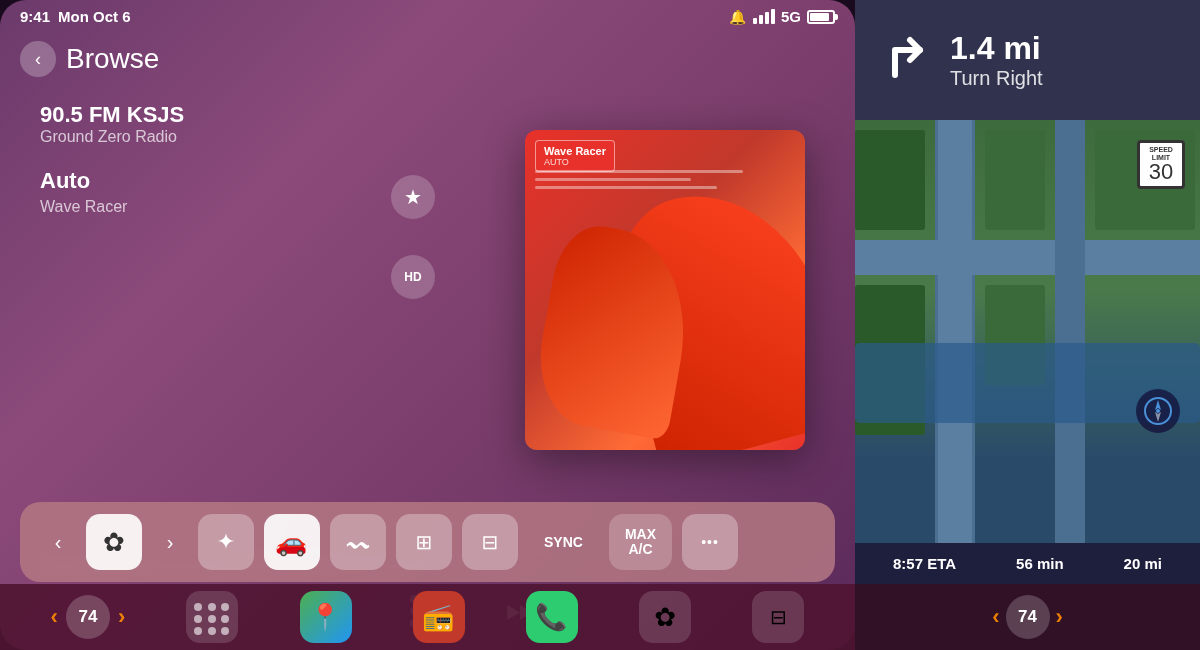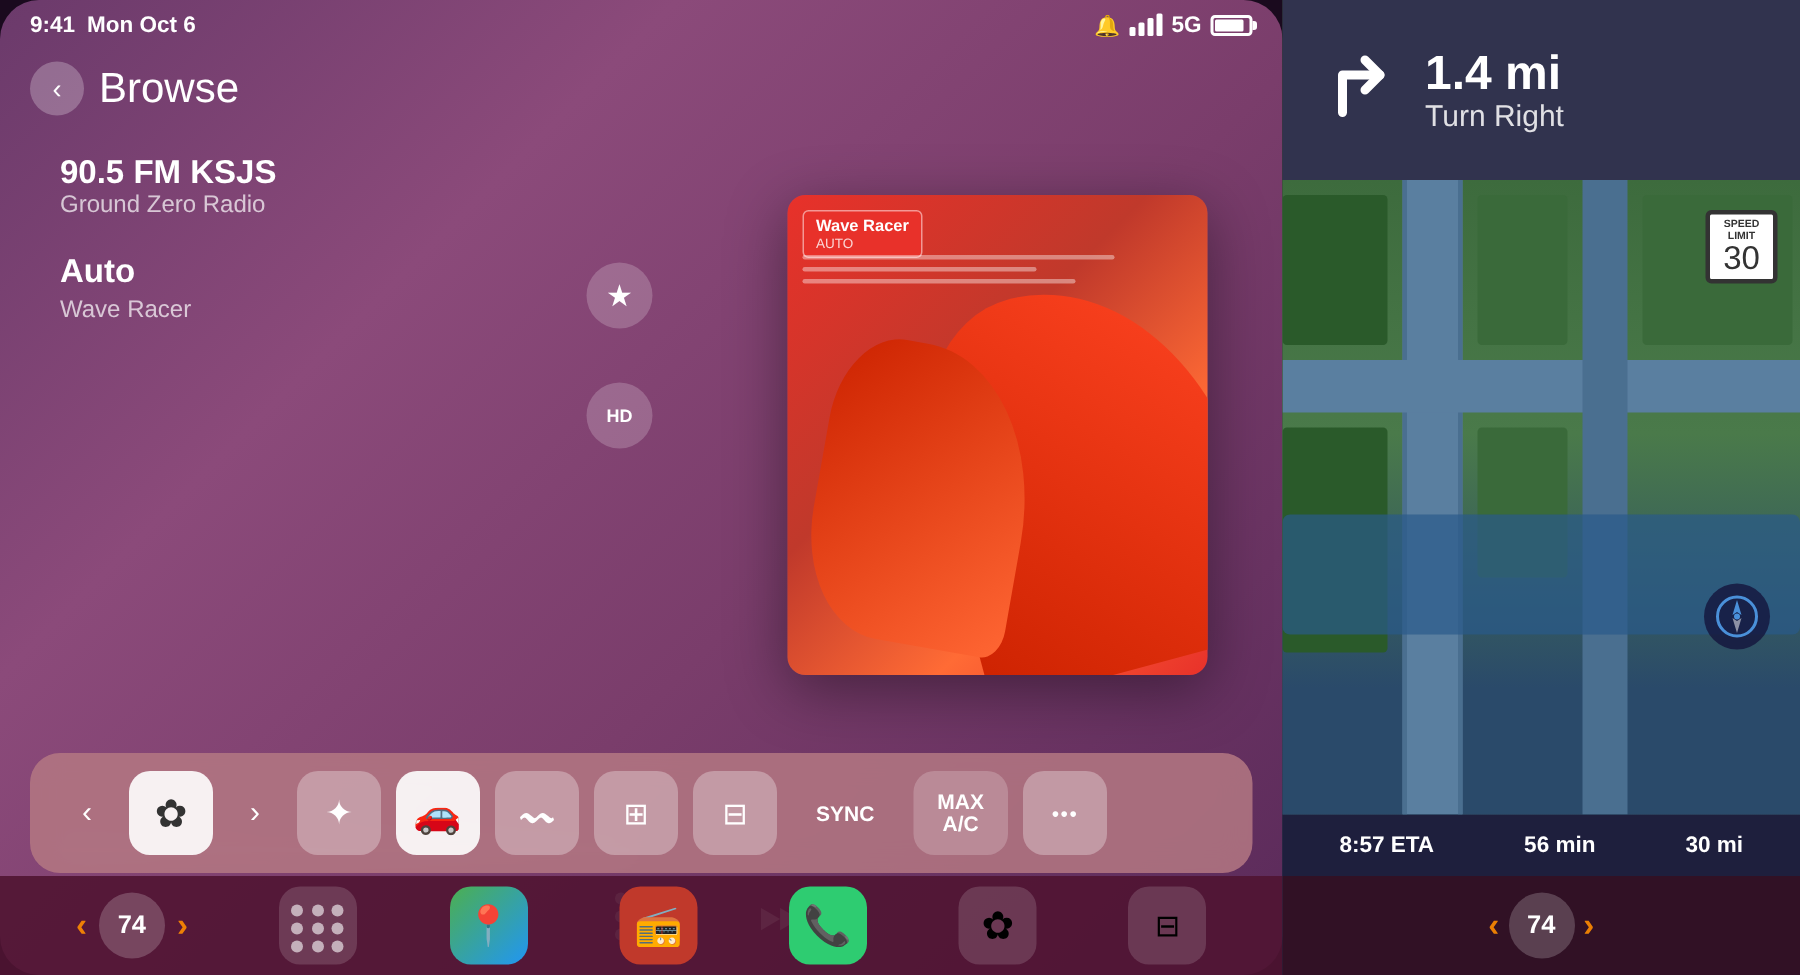--- a/index.html
+++ b/index.html
@@ -777,21 +777,21 @@
     </div>
 
     <div class="eta-bar">
       <div class="eta-item">
         <span>8:57 ETA</span>
       </div>
       <div class="eta-item">
         <span>56 min</span>
       </div>
       <div class="eta-item">
-        <span>30 mi</span>
+        <span>20 mi</span>
       </div>
     </div>
 
     <div class="right-dock">
       <div class="right-dock-temp">
         <span class="dock-arrow">‹</span>
         <div class="right-dock-circle">
           <span>74</span>
         </div>
         <span class="dock-arrow">›</span>

